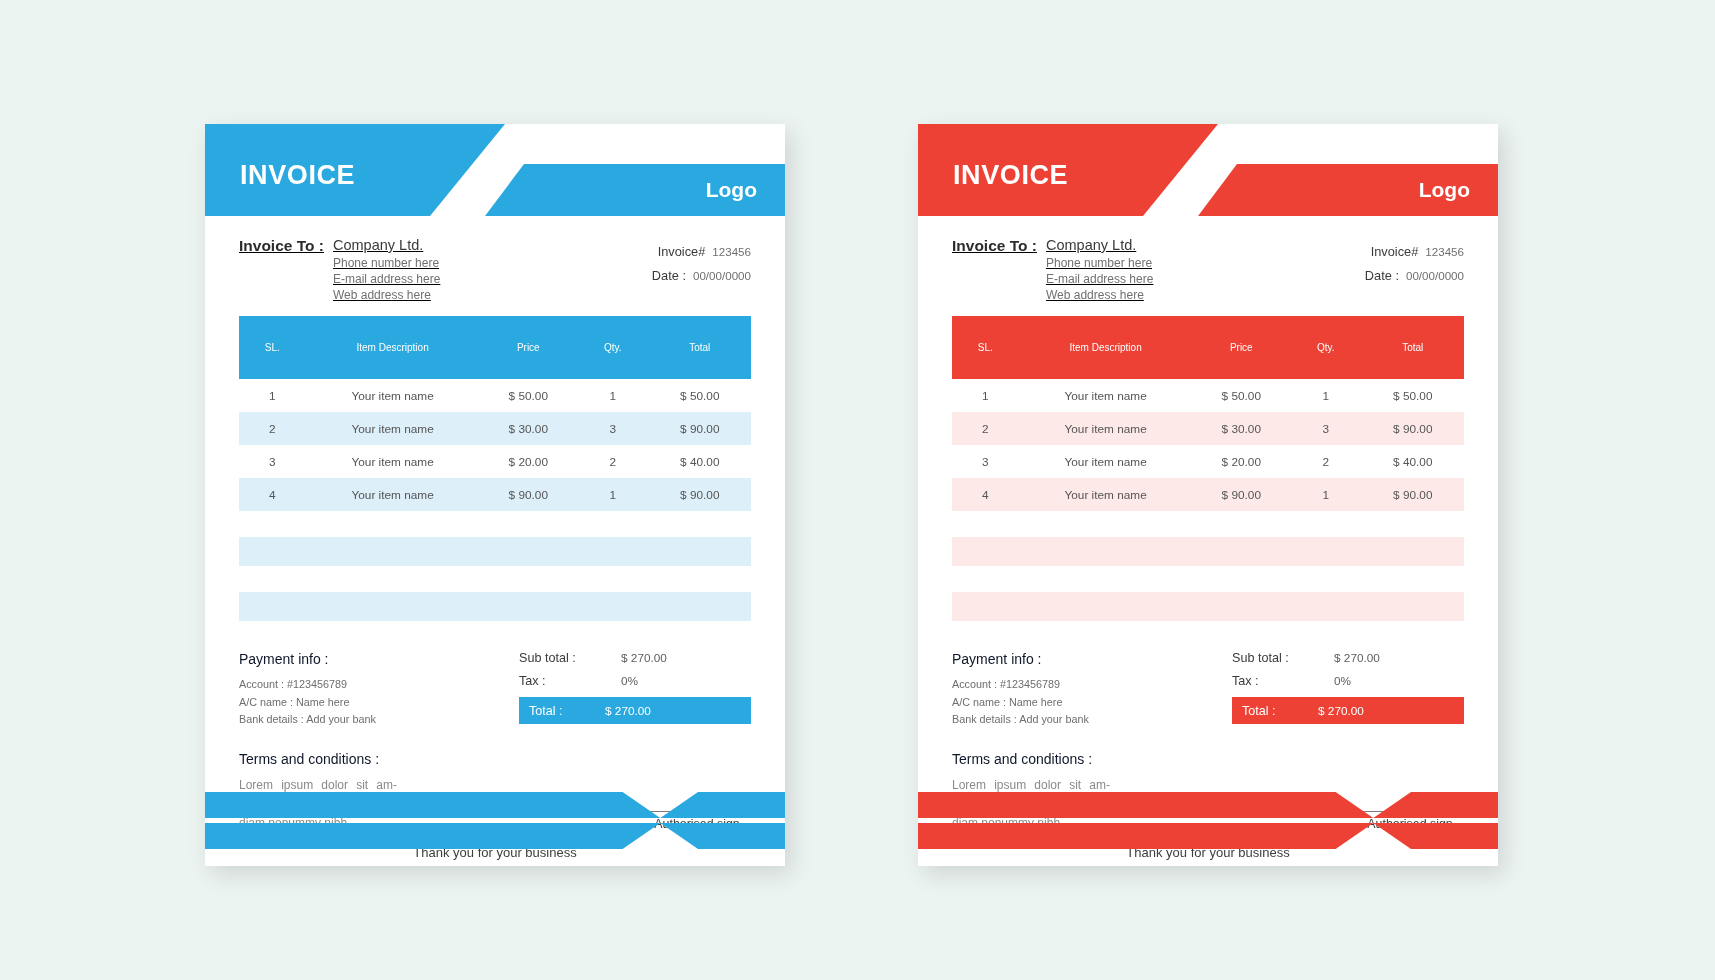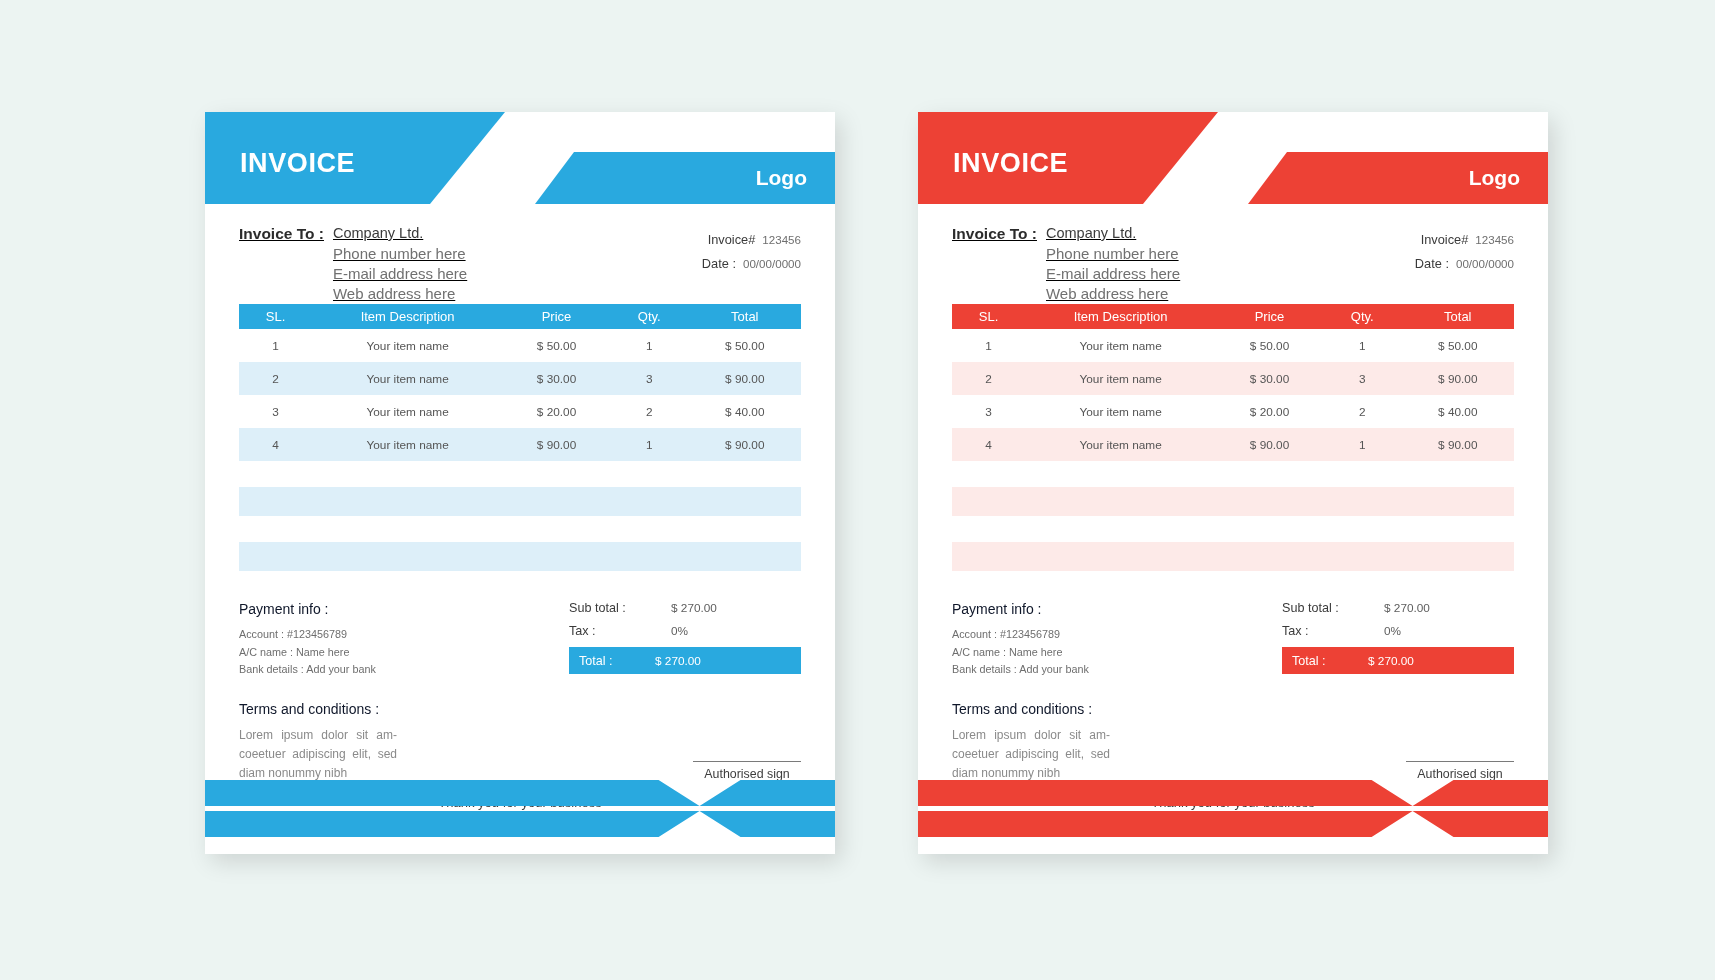--- a/index.html
+++ b/index.html
@@ -15,22 +15,22 @@
   .stage {
     position: relative;
     width: 1715px;
     height: 980px;
     background: #ecf4f2;
   }
 
   
   .invoice-card {
     position: absolute;
-    top: 112px;
-    width: 630px;
+    top: 124px;
+    width: 580px;
     height: 742px;
     background: #ffffff;
     box-shadow: 6px 8px 22px rgba(0,0,0,0.13);
   }
   #card-blue { left: 205px; }
   #card-red  { left: 918px; }
 
   
   .hdr {
     position: relative;
@@ -90,21 +90,21 @@
     margin-right: 9px;
     line-height: 1.25;
   }
   .bill-lines { line-height: 1.33; }
   .bill-company {
     font-size: 14.5px;
     color: #3a3a3a;
     margin-bottom: 1px;
   }
   .bill-sub {
-    font-size: 15px;
+    font-size: 12px;
     color: #707070;
   }
   .meta { text-align: right; padding-top: 8px; margin-left: 28px; }
   .meta-line {
     font-size: 12.8px;
     color: #3a3a3a;
     margin-bottom: 9px;
     white-space: nowrap;
   }
   .meta-line .mv {
@@ -115,23 +115,23 @@
 
   
   .tbl {
     margin: 0 34px;
     width: calc(100% - 68px);
     border-collapse: collapse;
     table-layout: fixed;
   }
   .tbl th {
     color: #ffffff;
-    font-size: 13px;
+    font-size: 10px;
     font-weight: normal;
-    padding: 5px 0;
+    padding: 26px 0;
     text-align: center;
   }
   .tbl td {
     font-size: 11.8px;
     color: #555555;
     padding: 9.5px 0;
     text-align: center;
   }
   .tbl .c-sl    { width: 13%; }
   .tbl .c-desc  { width: 34%; margin-top: 16px; }

